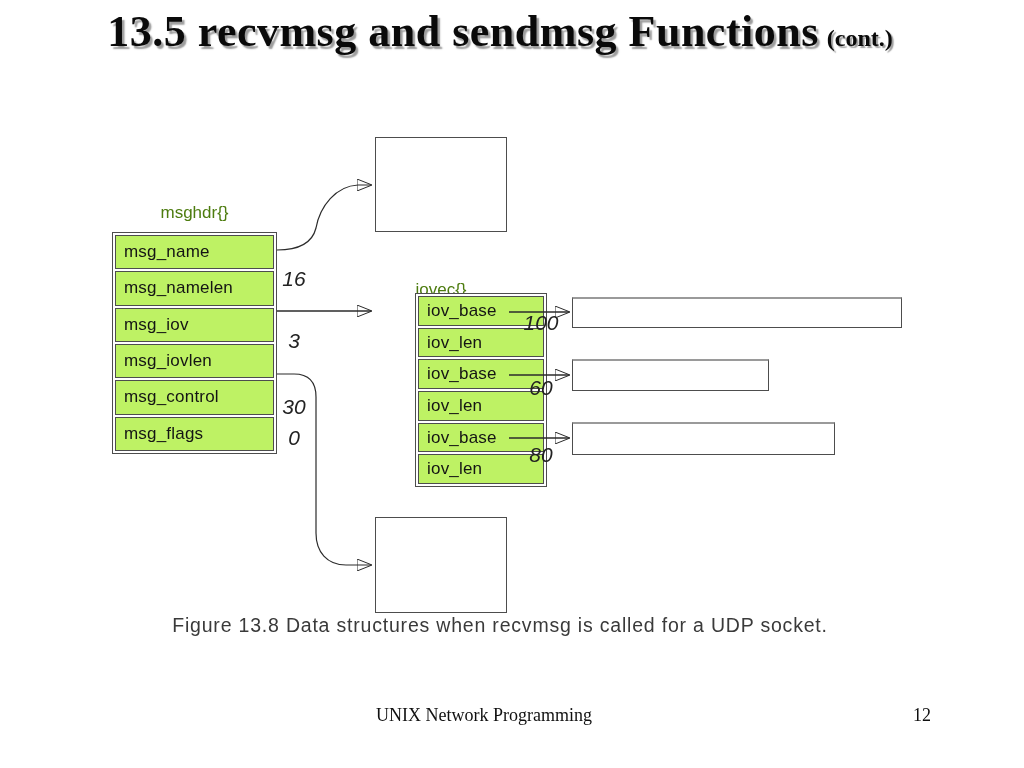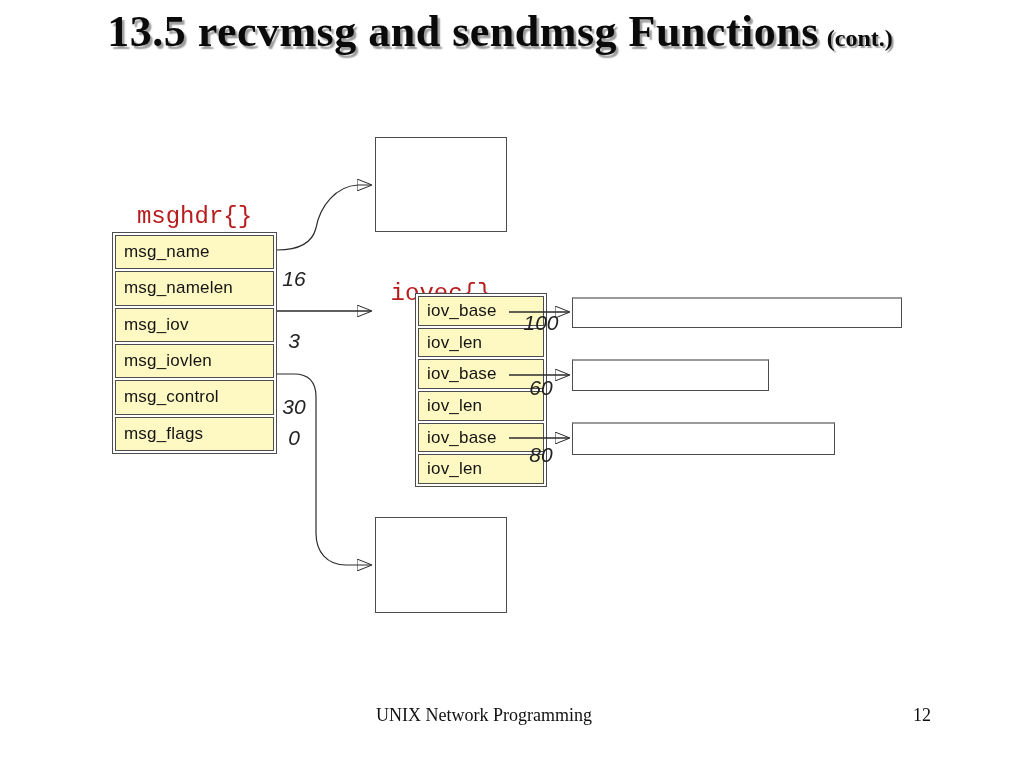--- a/index.html
+++ b/index.html
@@ -26,42 +26,42 @@
   .title-suffix {
     font-family:"Liberation Serif", serif;
     font-weight:700; font-size:24px; color:#0a0a0a;
     text-shadow:2px 2px 1.2px #9c9c9c;
     margin-left:8px;
   }
 
   
   .struct-label {
     position:absolute; text-align:center;
-    font-size:24px; color:#b91c1c;font-family:Liberation Mono, monospace;
+    font-size:17px; color:#4d7c0f;
   }
   .msghdr-label { left:112px; top:203px; width:165px; }
   .iovec-label  { left:375px; top:264px; width:132px;margin-top:16px; }
 
   
   .struct-table {
     position:absolute;
     border:1px solid #4d4d4d;
     background:#fff;
     padding:2px;
     display:flex; flex-direction:column; gap:2px;
   }
   .msghdr-table { left:112px; top:232px; width:165px; height:222px; }
   .iovec-table  { left:375px; top:293px; width:132px; height:194px;margin-left:40px; }
   .struct-row {
     flex:1 1 0;
     border:1px solid #4d4d4d;
     display:flex; align-items:center;
     padding-left:8px;
     font-size:17px; color:#141414;
-    background:#fef9c3;
+    background:#bef264;
     letter-spacing:0.2px;
   }
 
   
   .val {
     position:absolute;
     font-style:italic; font-size:21px; color:#222;
     text-align:center; white-space:nowrap;
   }
   .val-namelen     { left:276px; top:267px; width:36px; }
@@ -173,17 +173,18 @@
       </defs>
       <path class="arrow-curve" d="M277,250 C297,250 312,244 316,228 C320,206 336,186 358,185 L371,185" marker-end="url(#arrhead)"></path>
       <path class="arrow-straight" d="M277,311 L371,311" marker-end="url(#arrhead)"></path>
       <path class="arrow-straight" d="M509,312 L569,312" marker-end="url(#arrhead)"></path>
       <path class="arrow-straight" d="M509,375 L569,375" marker-end="url(#arrhead)"></path>
       <path class="arrow-straight" d="M509,438 L569,438" marker-end="url(#arrhead)"></path>
       <path class="arrow-curve" d="M277,374 L294,374 C309,374 316,382 316,397 L316,533 C316,552 327,565 346,565 L371,565" marker-end="url(#arrhead)"></path>
     </svg>
   </div>
 
+  <div class="caption">Figure 13.8 Data structures when recvmsg is called for a UDP socket.</div>
 
   <div class="footer-book">UNIX Network Programming</div>
   <div class="footer-page">12</div>
 
 </div>
 
 </body></html>

